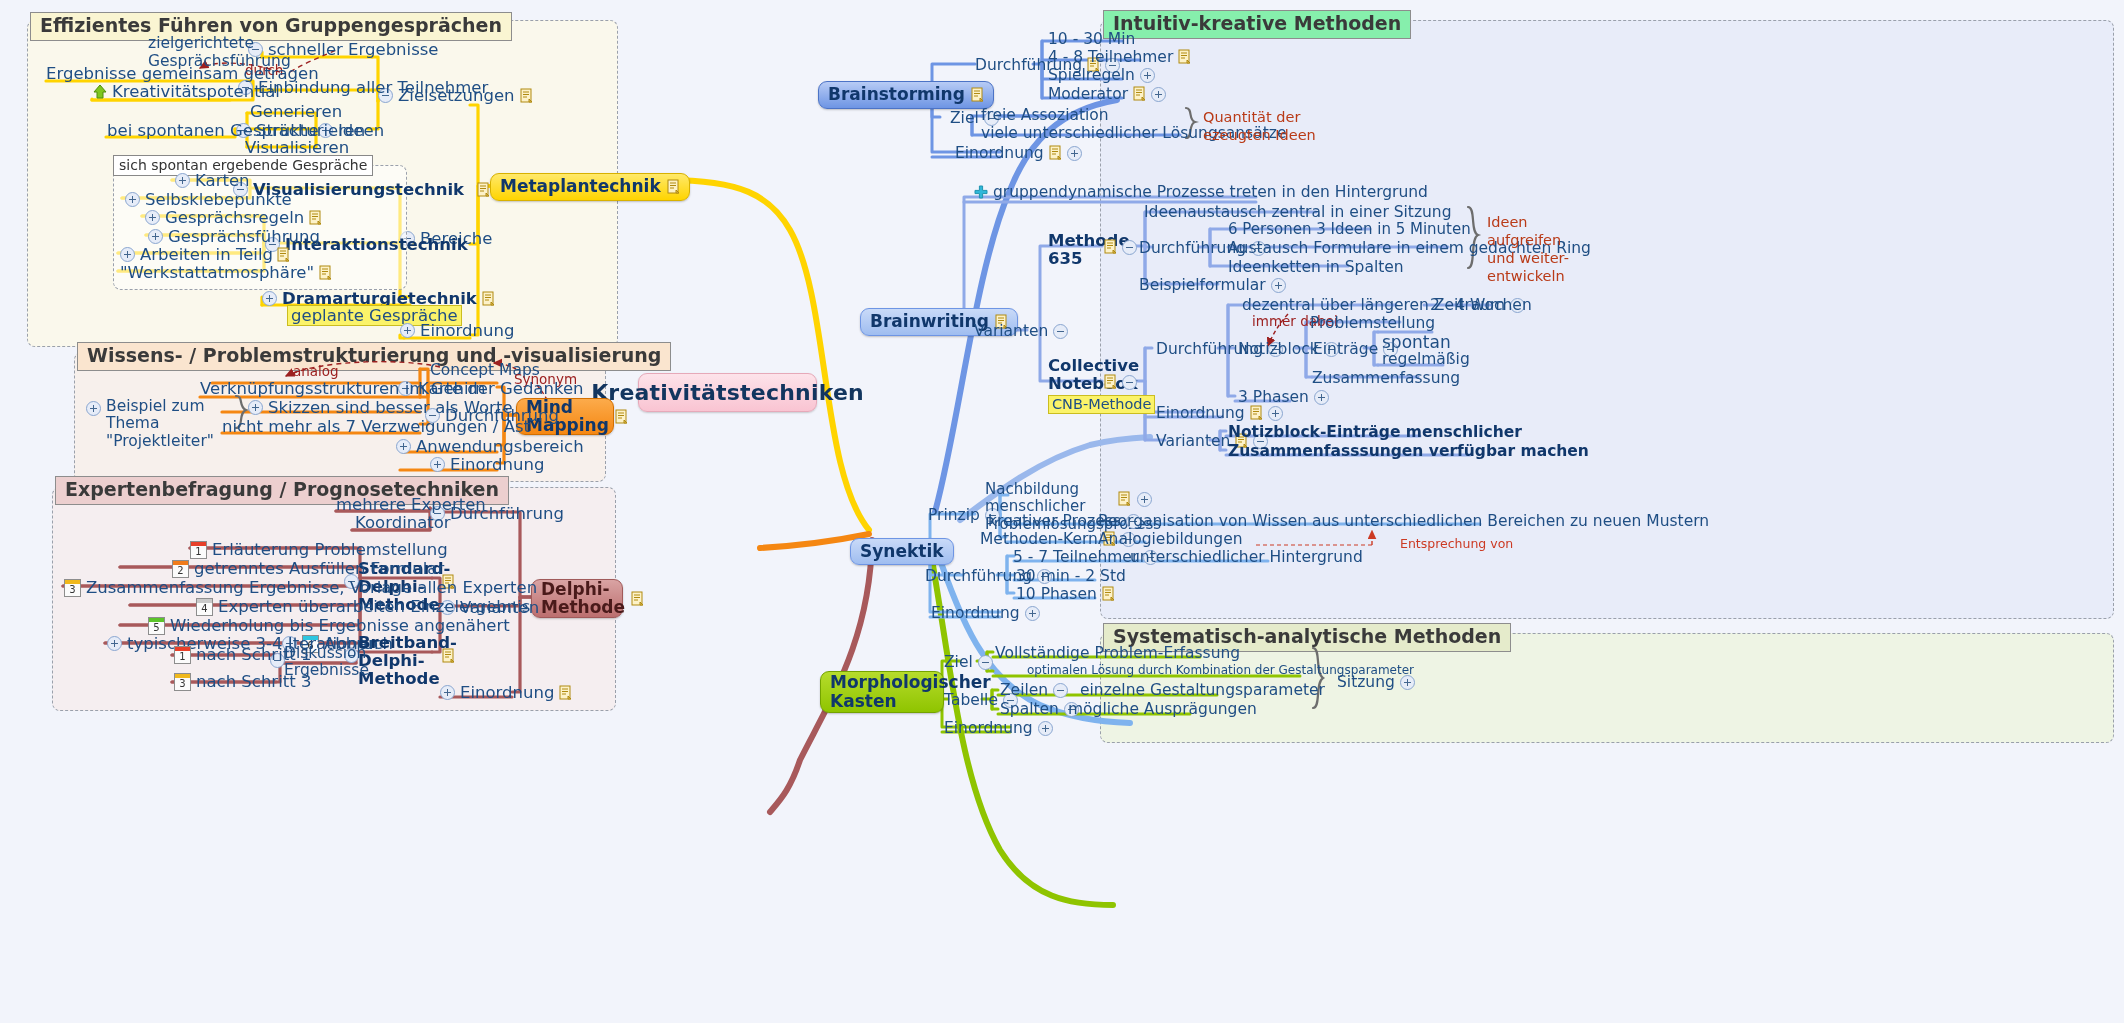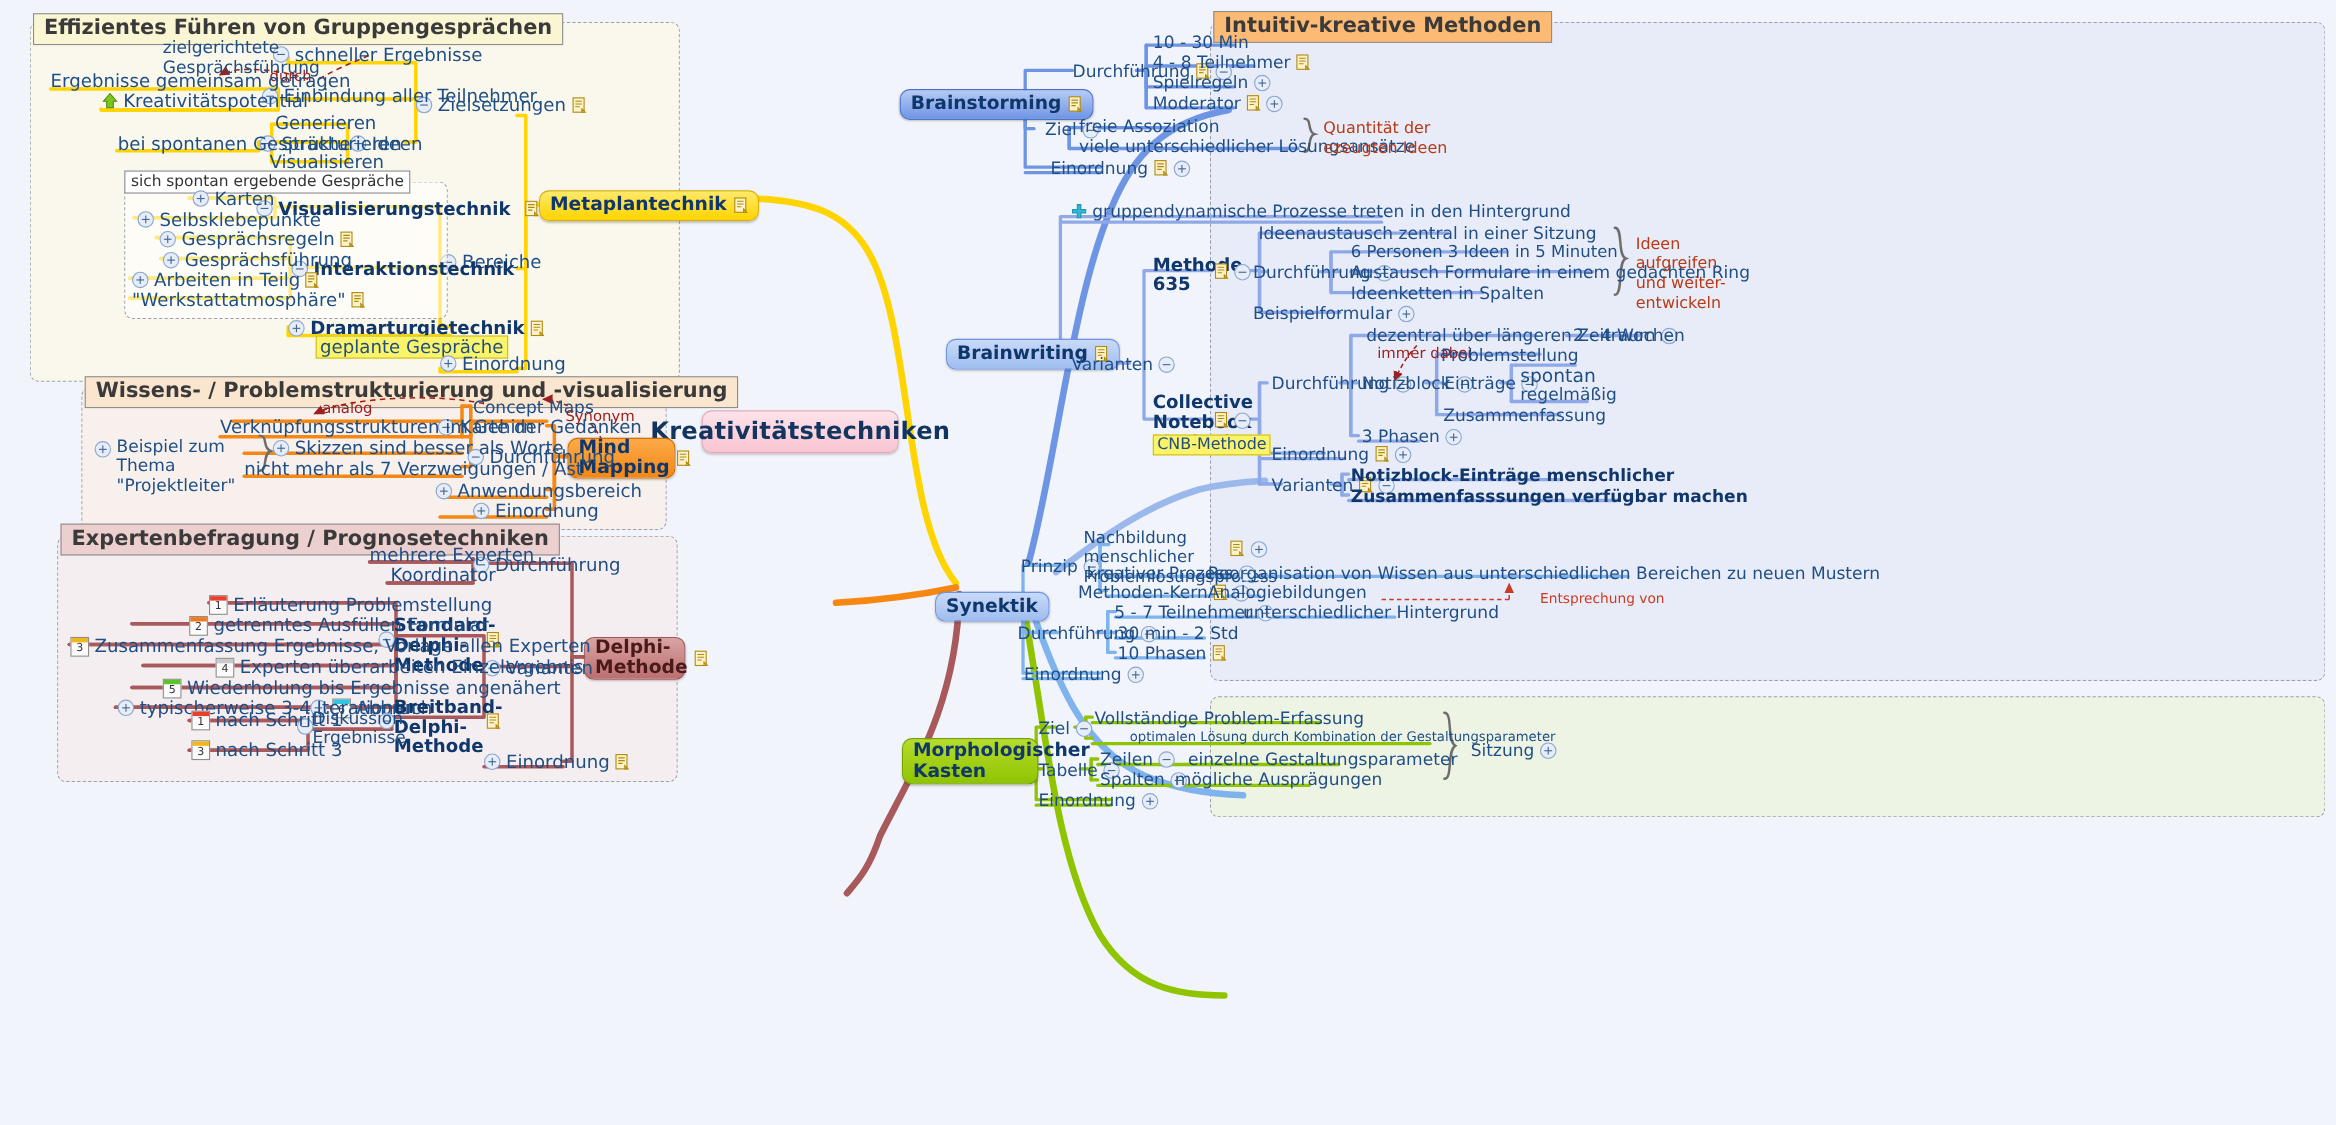--- a/index.html
+++ b/index.html
@@ -21,21 +21,21 @@
   .group.g-blue{background:#e8ecf9;}
   .group.g-green{background:#eef4e4;}
   .group-title{
     position:absolute;font-weight:bold;font-size:19px;color:#3a3a3a;
     padding:2px 9px 3px 9px;border:1px solid #8d8d8d;white-space:nowrap;
     line-height:1.15;
   }
   .gt-yellow{background:#faf5d2;}
   .gt-orange{background:#fae5cf;}
   .gt-red{background:#eccfcf;}
-  .gt-blue{background:#fdba74;}
+  .gt-blue{background:#86efac;}
   .gt-green{background:#e5ebcb;}
 
   
   .node{
     position:absolute;white-space:nowrap;font-size:16.5px;line-height:1.18;
     color:#1f4e84;display:flex;align-items:center;gap:5px;
   }
   .node .txt{display:block;}
   .node.bold .txt{font-weight:bold;color:#10376b;}
   .node.multiline{white-space:normal;}
@@ -124,20 +124,21 @@
   <div class="group g-orange" style="left:74px;top:352px;width:530px;height:128px;"></div>
   <div class="group-title gt-orange" style="left:77px;top:342px;">Wissens- / Problemstrukturierung und -visualisierung</div>
 
   <div class="group g-red" style="left:52px;top:487px;width:562px;height:222px;"></div>
   <div class="group-title gt-red" style="left:55px;top:476px;">Expertenbefragung / Prognosetechniken</div>
 
   <div class="group g-blue" style="left:1100px;top:20px;width:1012px;height:597px;"></div>
   <div class="group-title gt-blue" style="left:1103px;top:10px;">Intuitiv-kreative Methoden</div>
 
   <div class="group g-green" style="left:1100px;top:633px;width:1012px;height:108px;"></div>
+  <div class="group-title gt-green" style="left:1103px;top:623px;">Systematisch-analytische Methoden</div>
 
   <svg class="wires" viewBox="0 0 2124 1023">
     <defs>
       <marker id="ar" markerWidth="7" markerHeight="7" refX="6" refY="3.2" orient="auto">
         <path d="M0,0 L7,3.2 L0,6.4 Z" fill="#9c2020"></path>
       </marker>
       <marker id="ar2" markerWidth="7" markerHeight="7" refX="6" refY="3.2" orient="auto">
         <path d="M0,0 L7,3.2 L0,6.4 Z" fill="#cc3a24"></path>
       </marker>
     </defs>

